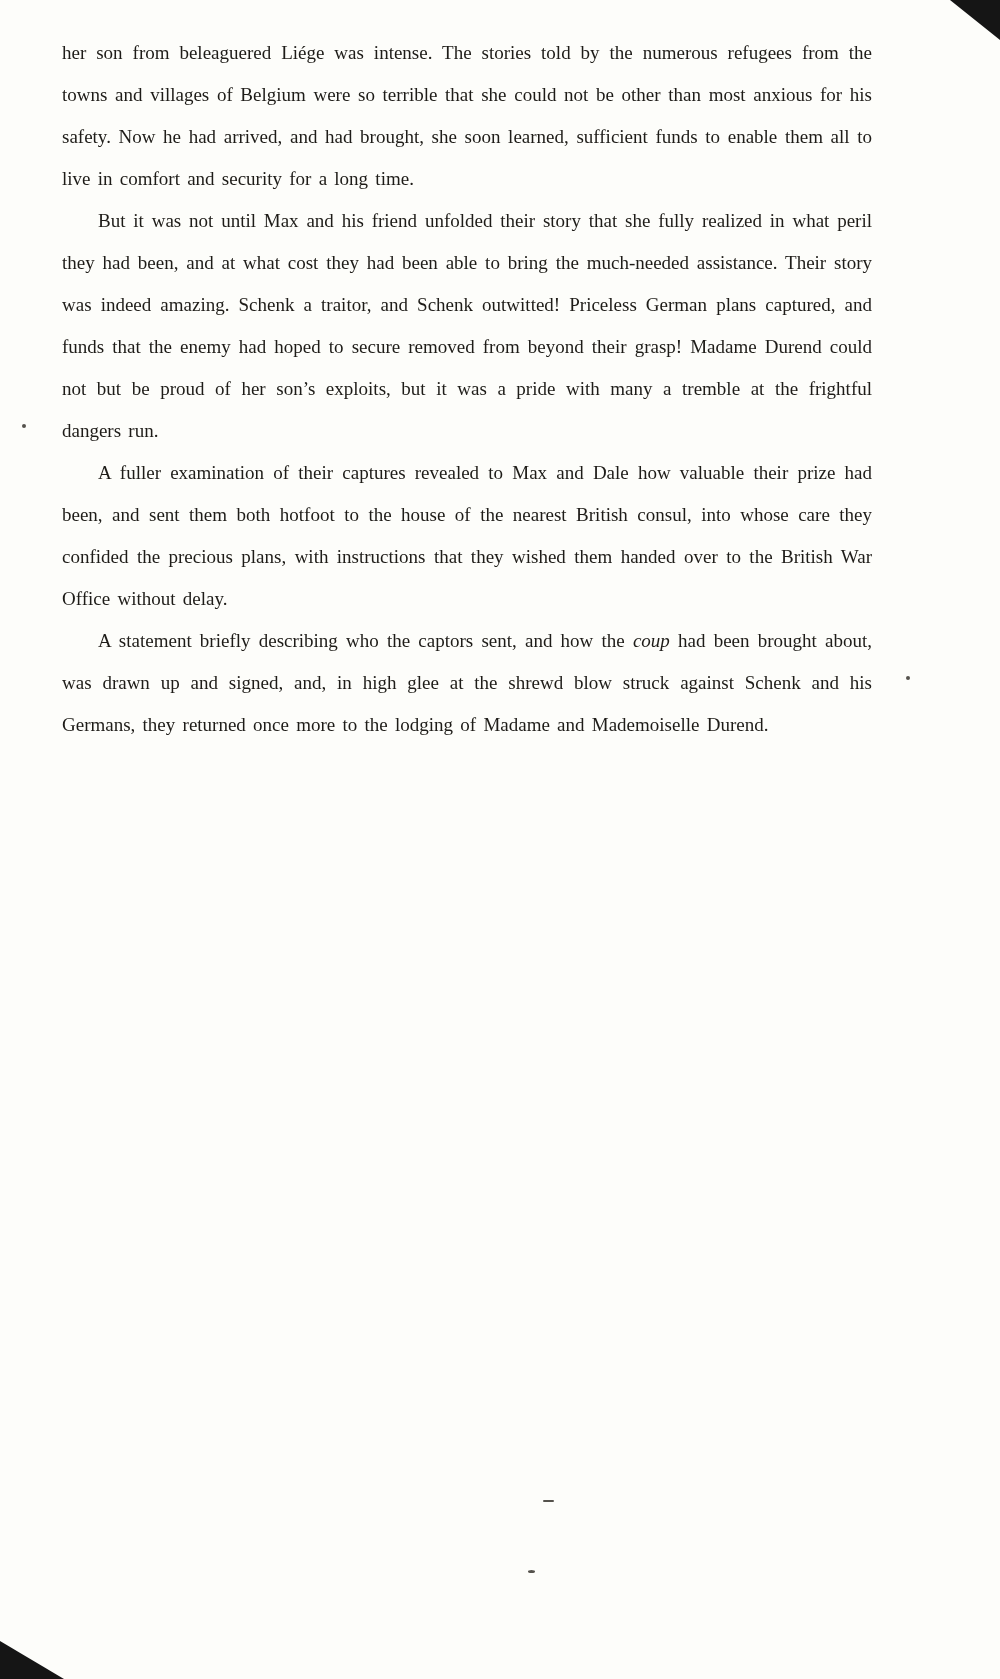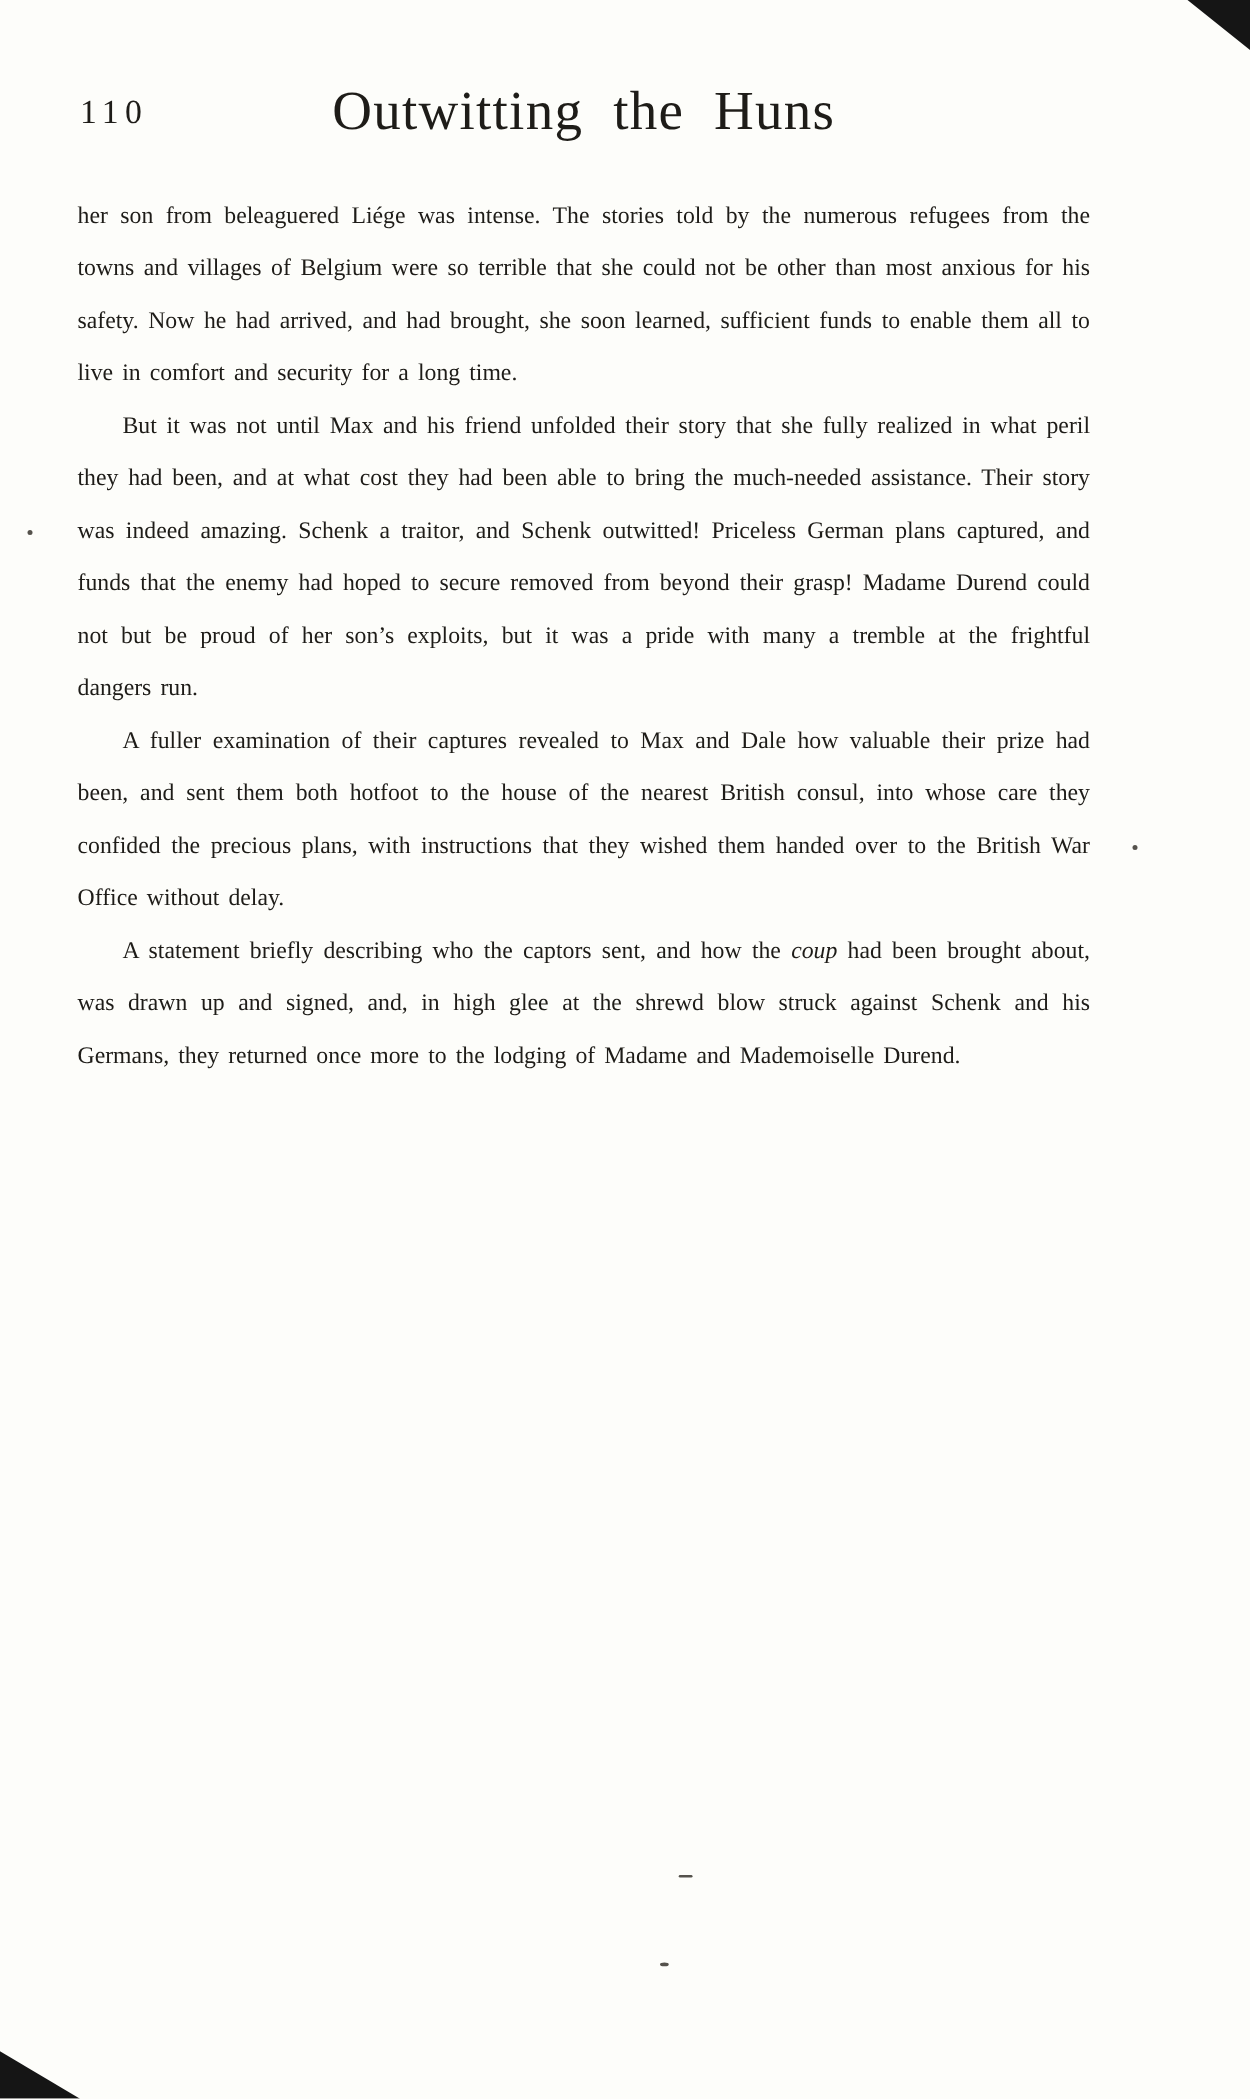--- a/index.html
+++ b/index.html
@@ -83,24 +83,20 @@
   .speck-left-margin    { left: 22px;  top: 424px;  width: 4px;  height: 4px; }
   .speck-right-margin   { left: 906px; top: 676px;  width: 4px;  height: 4px; }
   .dash-bottom-center   { left: 543px; top: 1500px; width: 11px; height: 2px; border-radius: 1px; }
   .dot-bottom-center    { left: 528px; top: 1570px; width: 7px;  height: 3px; }
 </style>
 </head>
 <body>
 
 <div class="page">
 
-  <div class="header">
-    <span class="page-number">110</span>
-    <h1 class="title">Outwitting the Huns</h1>
-  </div>
 
   <div class="content">
     <p class="noindent">her son from beleaguered Liége was intense. The stories told by the numerous refugees from the towns and villages of Belgium were so terrible that she could not be other than most anxious for his safety. Now he had arrived, and had brought, she soon learned, sufficient funds to enable them all to live in comfort and security for a long time.</p>
     <p>But it was not until Max and his friend unfolded their story that she fully realized in what peril they had been, and at what cost they had been able to bring the much-needed assistance. Their story was indeed amazing. Schenk a traitor, and Schenk outwitted! Priceless German plans captured, and funds that the enemy had hoped to secure removed from beyond their grasp! Madame Durend could not but be proud of her son’s exploits, but it was a pride with many a tremble at the frightful dangers run.</p>
     <p>A fuller examination of their captures revealed to Max and Dale how valuable their prize had been, and sent them both hotfoot to the house of the nearest British consul, into whose care they confided the precious plans, with instructions that they wished them handed over to the British War Office without delay.</p>
     <p>
       <span>A statement briefly describing who the captors sent, and how the </span><em>coup</em><span> had been brought about, was drawn up and signed, and, in high glee at the shrewd blow struck against Schenk and his Germans, they returned once more to the lodging of Madame and Mademoiselle Durend.</span>
     </p>
   </div>
 

